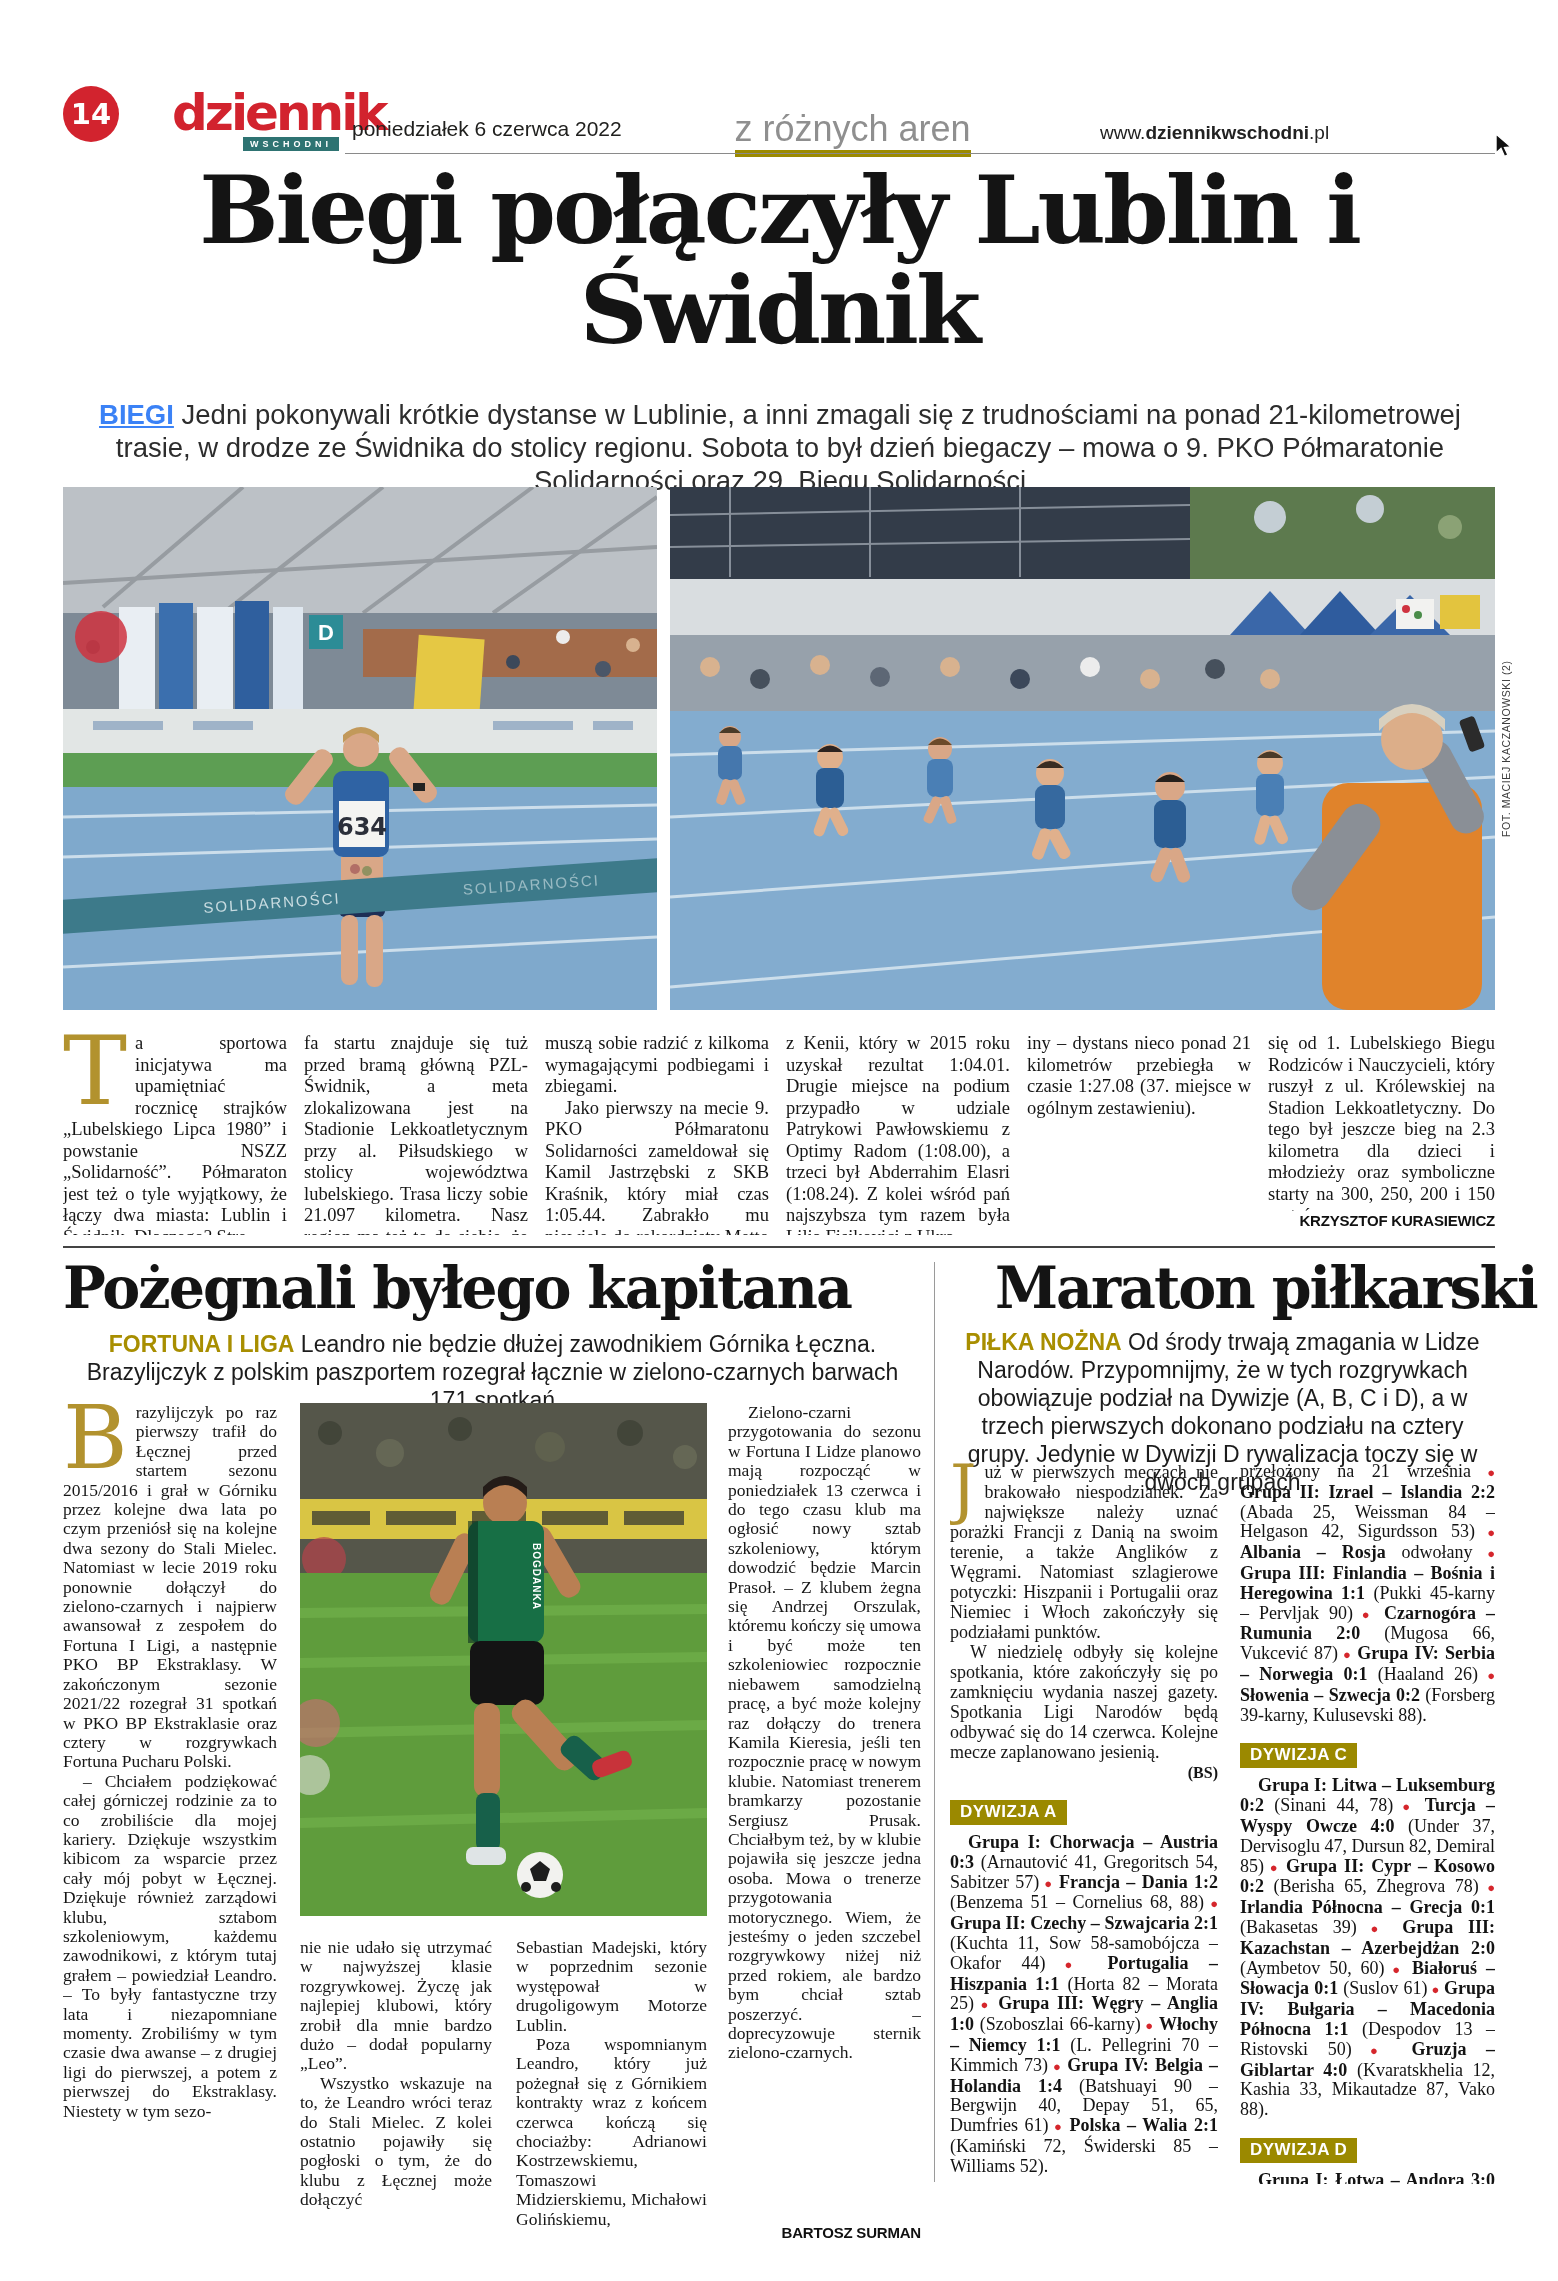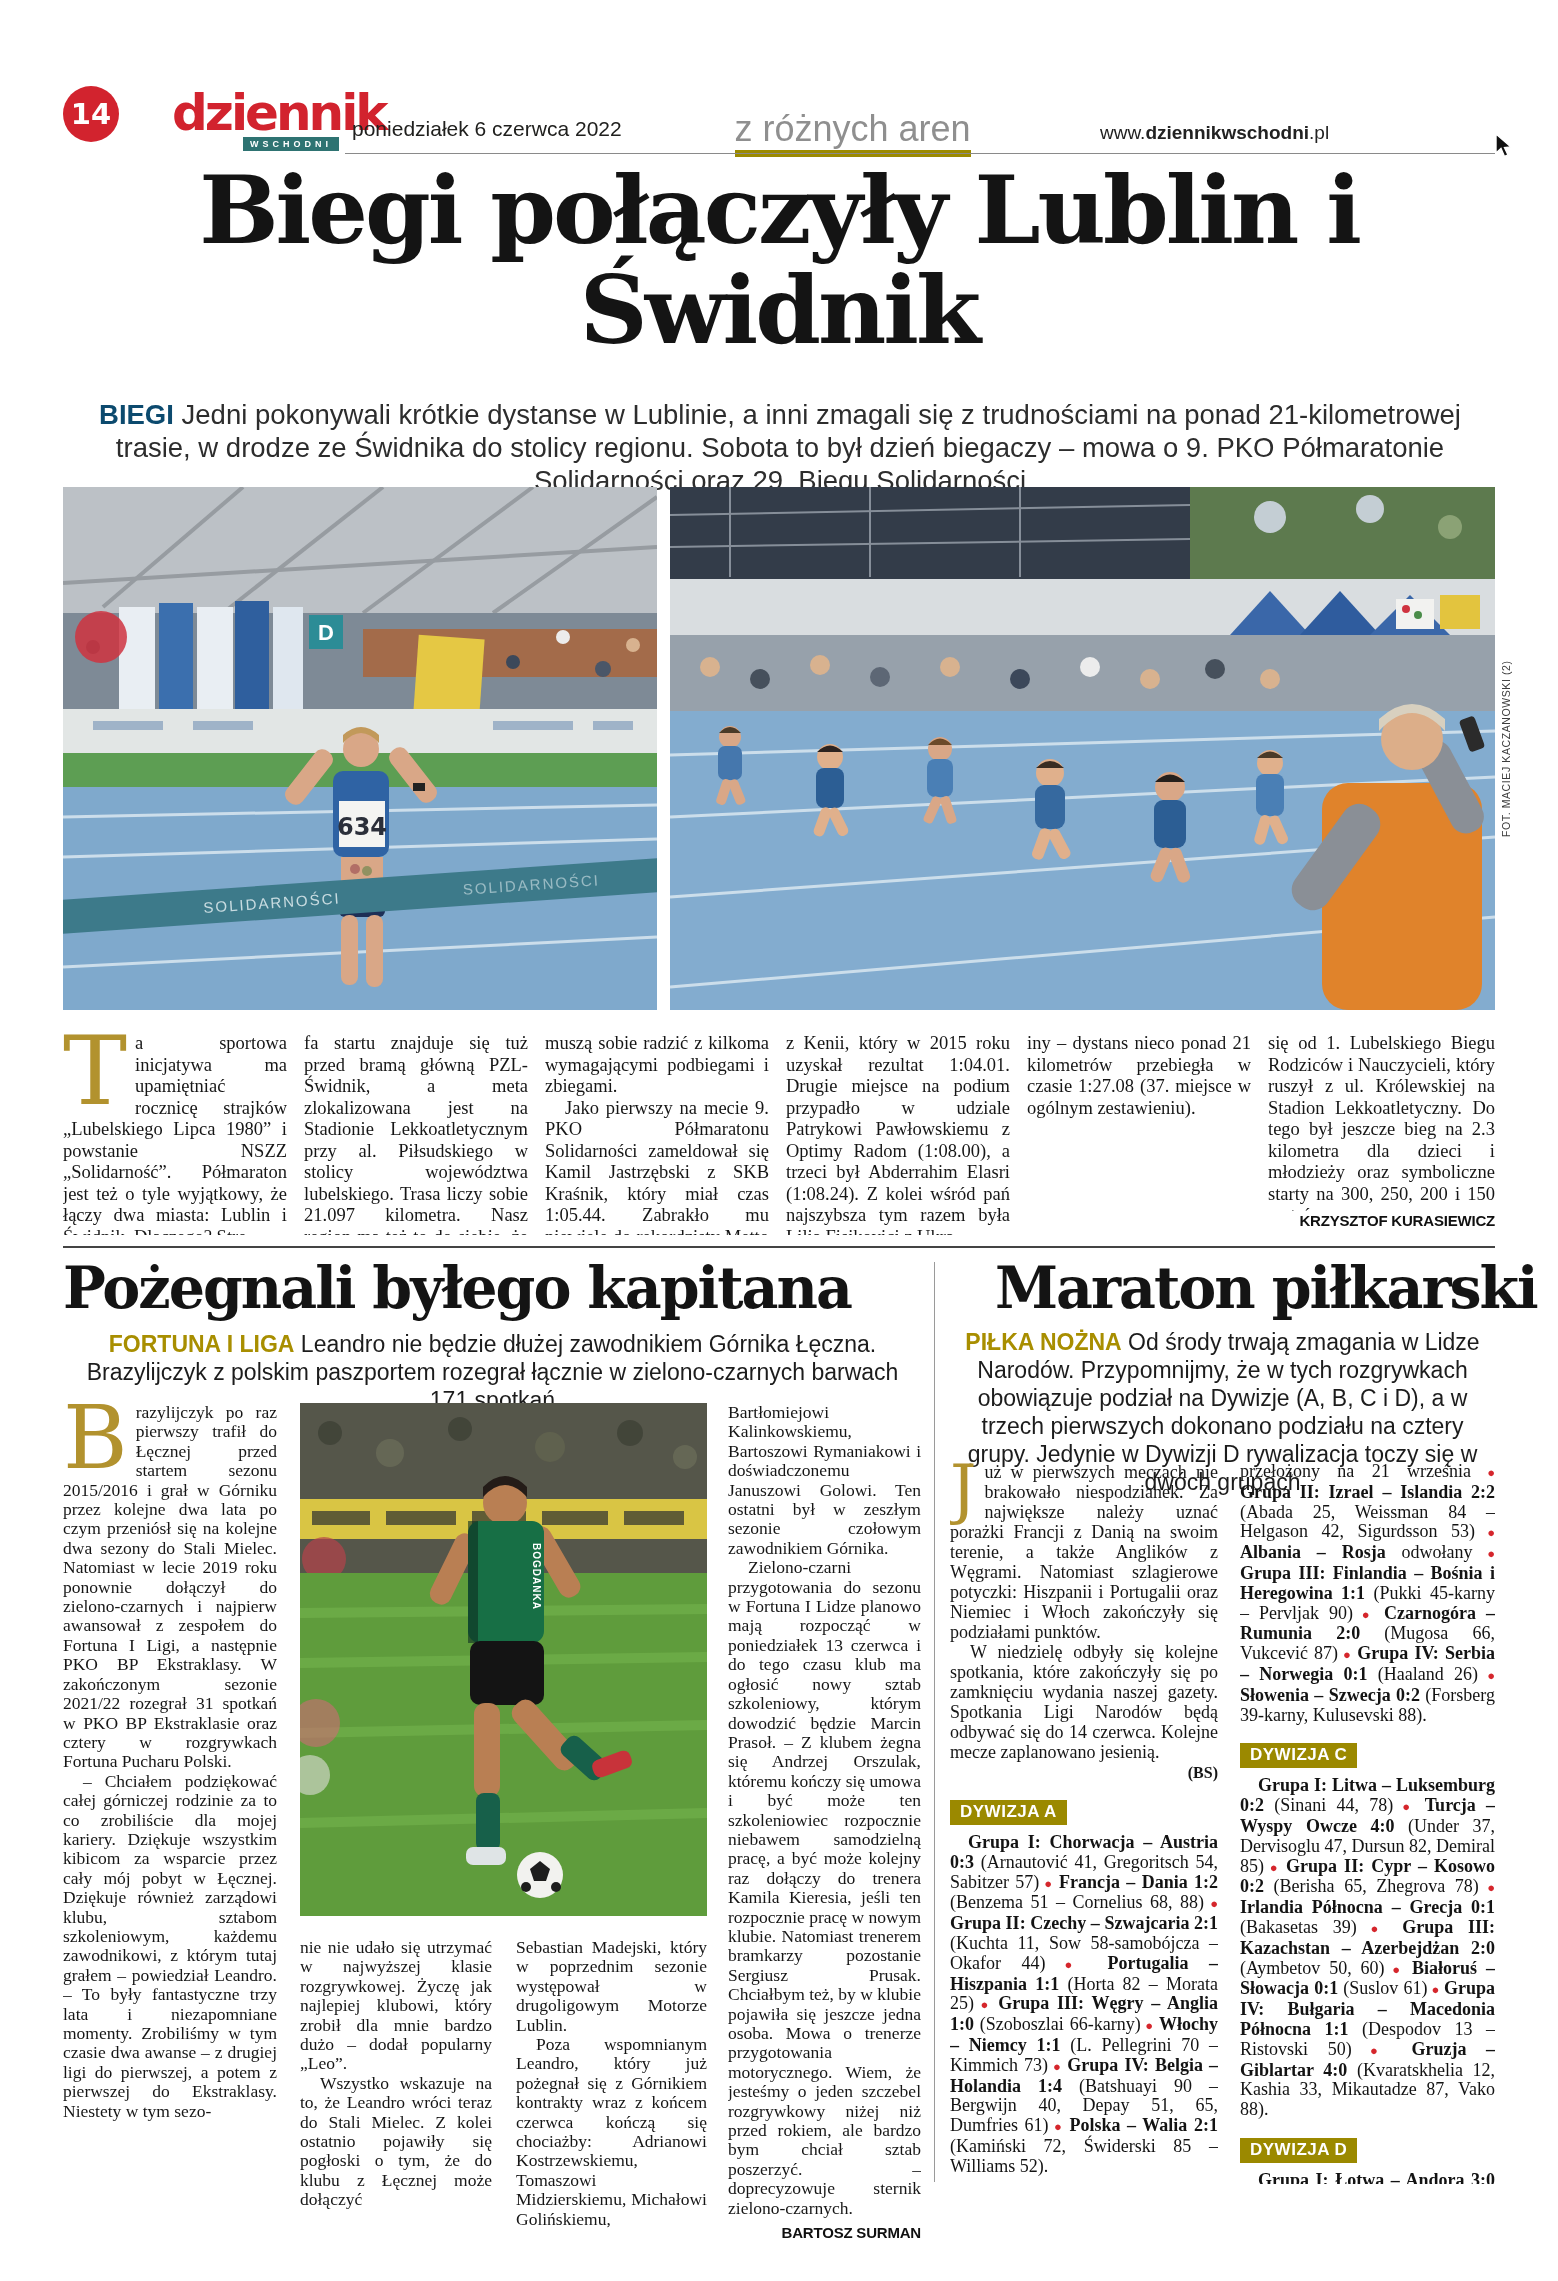--- a/index.html
+++ b/index.html
@@ -19,21 +19,21 @@
   #section-underline{left:735px;top:150px;width:236px;height:7px;background:#9b8a00;}
   #header-rule{left:345px;top:153px;width:1150px;height:1px;background:#8a8a8a;}
   #site-url{left:1100px;top:122px;width:395px;text-align:left;font:400 19px "Liberation Sans",sans-serif;color:#222;}
   #site-url b{font-weight:700;}
   #cursor{left:1494px;top:133px;}
   
   #main-headline{left:63px;top:160px;width:1432px;text-align:center;
                  font:700 94px/100px "DejaVu Serif",serif;letter-spacing:-3px;color:#141414;}
   #lead{left:70px;top:398px;width:1420px;text-align:center;
         font:400 27.5px/33px "Liberation Sans",sans-serif;color:#2d2d2d;}
-  #lead .tag{color:#0c4a6e;font-weight:700;}
+  #lead .tag{color:#3b82f6;font-weight:700;text-decoration:underline;}
   
   .photo{overflow:hidden;background:#9db6c9;}
   #photo-credit{left:1500px;top:487px;height:523px;width:16px;
                 writing-mode:vertical-rl;transform:rotate(180deg);text-align:center;
                 font:400 10.5px "Liberation Sans",sans-serif;letter-spacing:.6px;color:#3c3c3c;}
   
   .col{overflow:hidden;text-align:justify;}
   .row1 .para{font-size:18.5px;line-height:21.5px;}
   .para{margin:0;color:#161616;}
   .para.ind{text-indent:20px;}
@@ -346,21 +346,20 @@
 
     <div class="abs col" style="left:300px;top:1938px;width:192px;height:312px;">
         <p class="para">nie nie udało się utrzymać w najwyższej klasie rozgrywkowej. Życzę jak najlepiej klubowi, który zrobił dla mnie bardzo dużo – dodał popularny „Leo”.</p>
         <p class="para ind">Wszystko wskazuje na to, że Leandro wróci teraz do Stali Mielec. Z kolei ostatnio pojawiły się pogłoski o tym, że do klubu z Łęcznej może dołączyć</p>
       </div>
     <div class="abs col" style="left:516px;top:1938px;width:191px;height:312px;">
         <p class="para">Sebastian Madejski, który w poprzednim sezonie występował w drugoligowym Motorze Lublin.</p>
         <p class="para ind">Poza wspomnianym Leandro, który już pożegnał się z Górnikiem kontrakty wraz z końcem czerwca kończą się chociażby: Adrianowi Kostrzewskiemu, Tomaszowi Midzierskiemu, Michałowi Golińskiemu,</p>
       </div>
     <div class="abs col" style="left:728px;top:1403px;width:193px;height:818px;">
-        <p class="para">Bartłomiejowi Kalinkowskiemu, Bartoszowi Rymaniakowi i doświadczonemu Januszowi Golowi. Ten ostatni był w zeszłym sezonie czołowym zawodnikiem Górnika.</p>
         <p class="para ind">Zielono-czarni przygotowania do sezonu w Fortuna I Lidze planowo mają rozpocząć w poniedziałek 13 czerwca i do tego czasu klub ma ogłosić nowy sztab szkoleniowy, którym dowodzić będzie Marcin Prasoł. – Z klubem żegna się Andrzej Orszulak, któremu kończy się umowa i być może ten szkoleniowiec rozpocznie niebawem samodzielną pracę, a być może kolejny raz dołączy do trenera Kamila Kieresia, jeśli ten rozpocznie pracę w nowym klubie. Natomiast trenerem bramkarzy pozostanie Sergiusz Prusak. Chciałbym też, by w klubie pojawiła się jeszcze jedna osoba. Mowa o trenerze przygotowania motorycznego. Wiem, że jesteśmy o jeden szczebel rozgrywkowy niżej niż przed rokiem, ale bardzo bym chciał sztab poszerzyć. – doprecyzowuje sternik zielono-czarnych.</p>
       </div>
     <div class="abs byline" style="left:728px;top:2224px;width:193px;">BARTOSZ SURMAN</div>
   </div>
 
   <div class="abs rule-v" style="left:934px;top:1262px;height:920px;"></div>
 
   <div class="right-art">
     <h2 class="abs" style="left:995px;top:1258px;width:545px;">Maraton piłkarski</h2>
     <div class="abs subhead" style="left:950px;top:1328px;width:545px;">

